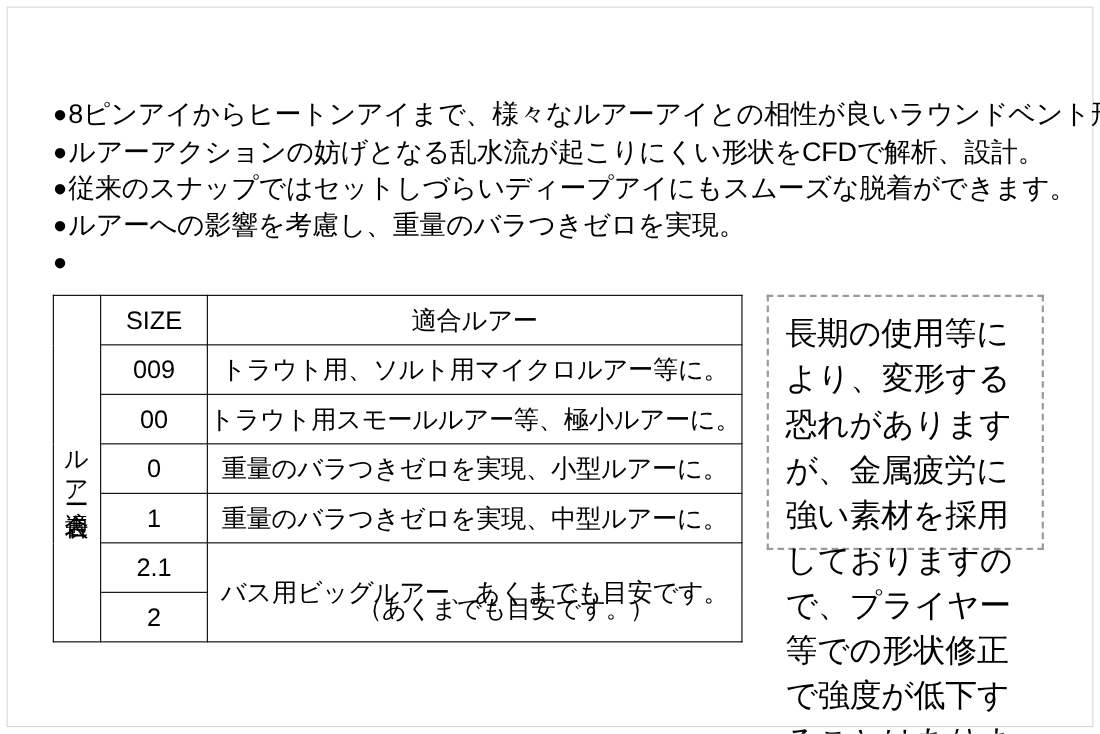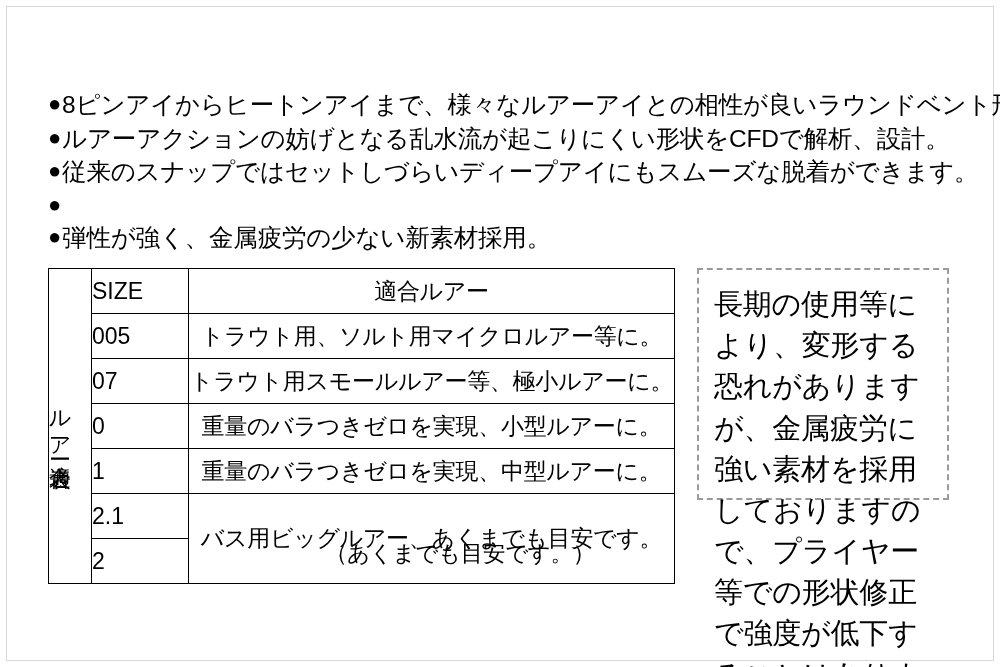--- a/index.html
+++ b/index.html
@@ -66,20 +66,21 @@
   }
   table.fit-table {
     border-collapse: collapse;
     width: 625px;
     table-layout: fixed;
     background: #fff;
   }
   table.fit-table td {
     border: 1.5px solid #000;
     padding: 0;
+    text-align: center;
     vertical-align: middle;
     font-size: 23px;
     height: 44px;
     font-weight: 500;
   }
   td.col-label {
     width: 42px;
     font-size: 22px;
     padding: 0 2px;
     letter-spacing: 0;
@@ -150,43 +151,43 @@
     <div class="bullet-line">
       <span class="bullet-dot">●</span>
       <span class="bullet-text">ルアーアクションの妨げとなる乱水流が起こりにくい形状をCFDで解析、設計。</span>
     </div>
     <div class="bullet-line">
       <span class="bullet-dot">●</span>
       <span class="bullet-text">従来のスナップではセットしづらいディープアイにもスムーズな脱着ができます。</span>
     </div>
     <div class="bullet-line">
       <span class="bullet-dot">●</span>
-    </div>
-    <div class="bullet-line">
-      <span class="bullet-dot">●</span>
-      <span class="bullet-text">弾性が強く、金属疲労の少ない新素材採用。</span>
+      <span class="bullet-text">ルアーへの影響を考慮し、重量のバラつきゼロを実現。</span>
+    </div>
+    <div class="bullet-line">
+      <span class="bullet-dot">●</span>
     </div>
   </div>
 
   <div class="table-wrap">
     <table class="fit-table">
       <tbody>
           <tr>
         <td class="col-label" rowspan="7">
           <span class="vlabel">ルアー適合表</span>
         </td>
         <td class="col-size head-size">SIZE</td>
         <td class="col-lure head-lure">適合ルアー</td>
       </tr>
       <tr>
-        <td class="col-size">005</td>
+        <td class="col-size">009</td>
         <td class="col-lure">トラウト用、ソルト用マイクロルアー等に。</td>
       </tr>
       <tr>
-        <td class="col-size">07</td>
+        <td class="col-size">00</td>
         <td class="col-lure">トラウト用スモールルアー等、極小ルアーに。</td>
       </tr>
       <tr>
         <td class="col-size">0</td>
         <td class="col-lure">重量のバラつきゼロを実現、小型ルアーに。</td>
       </tr>
       <tr>
         <td class="col-size">1</td>
         <td class="col-lure">重量のバラつきゼロを実現、中型ルアーに。</td>
       </tr>

